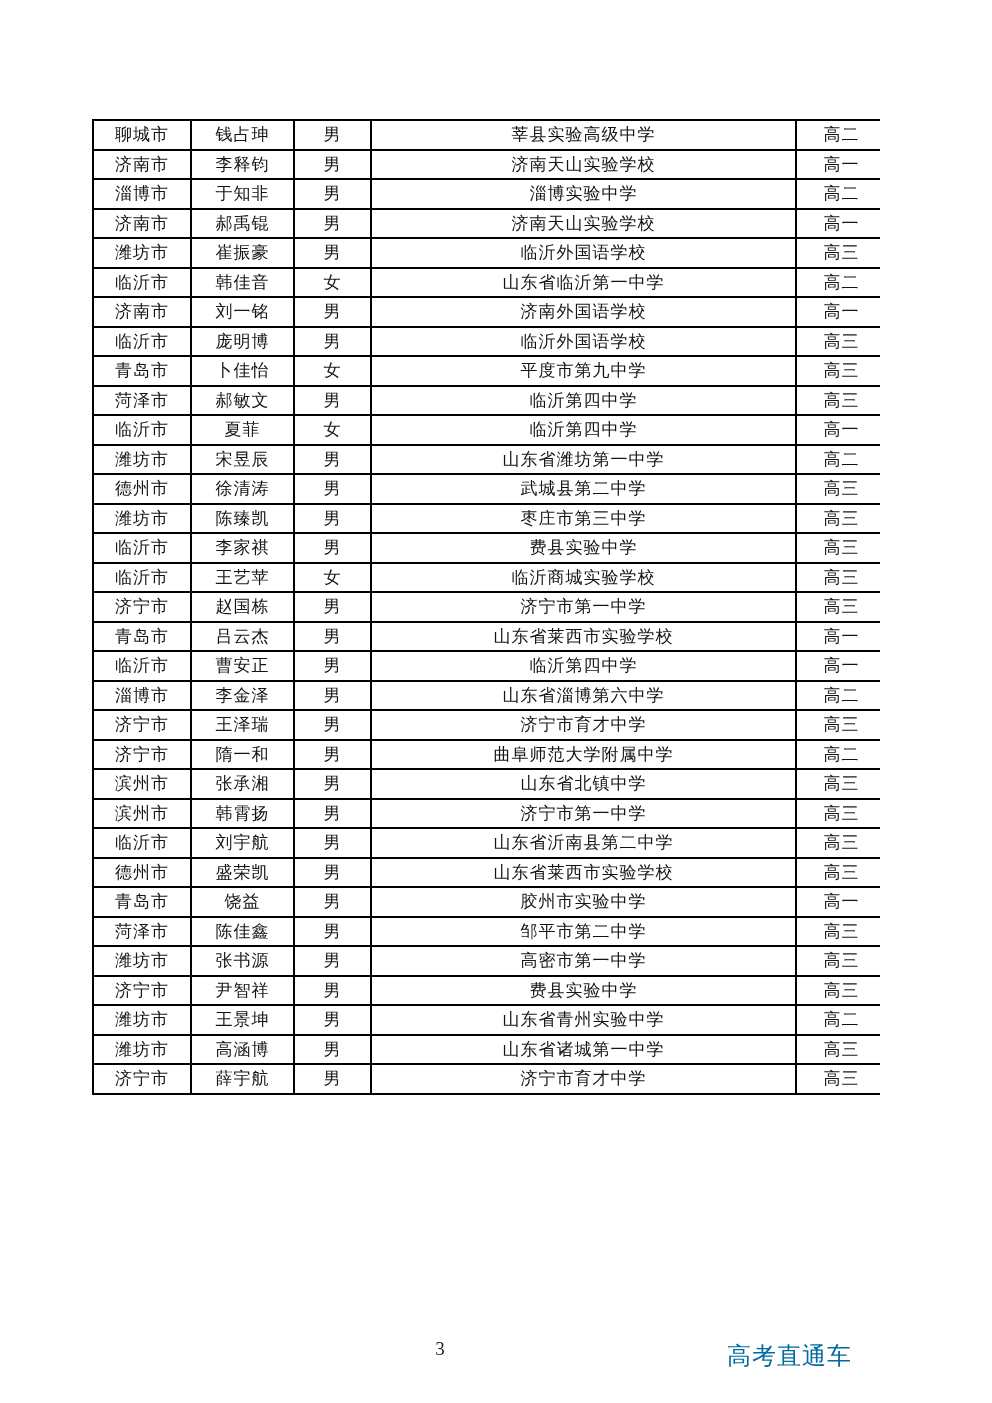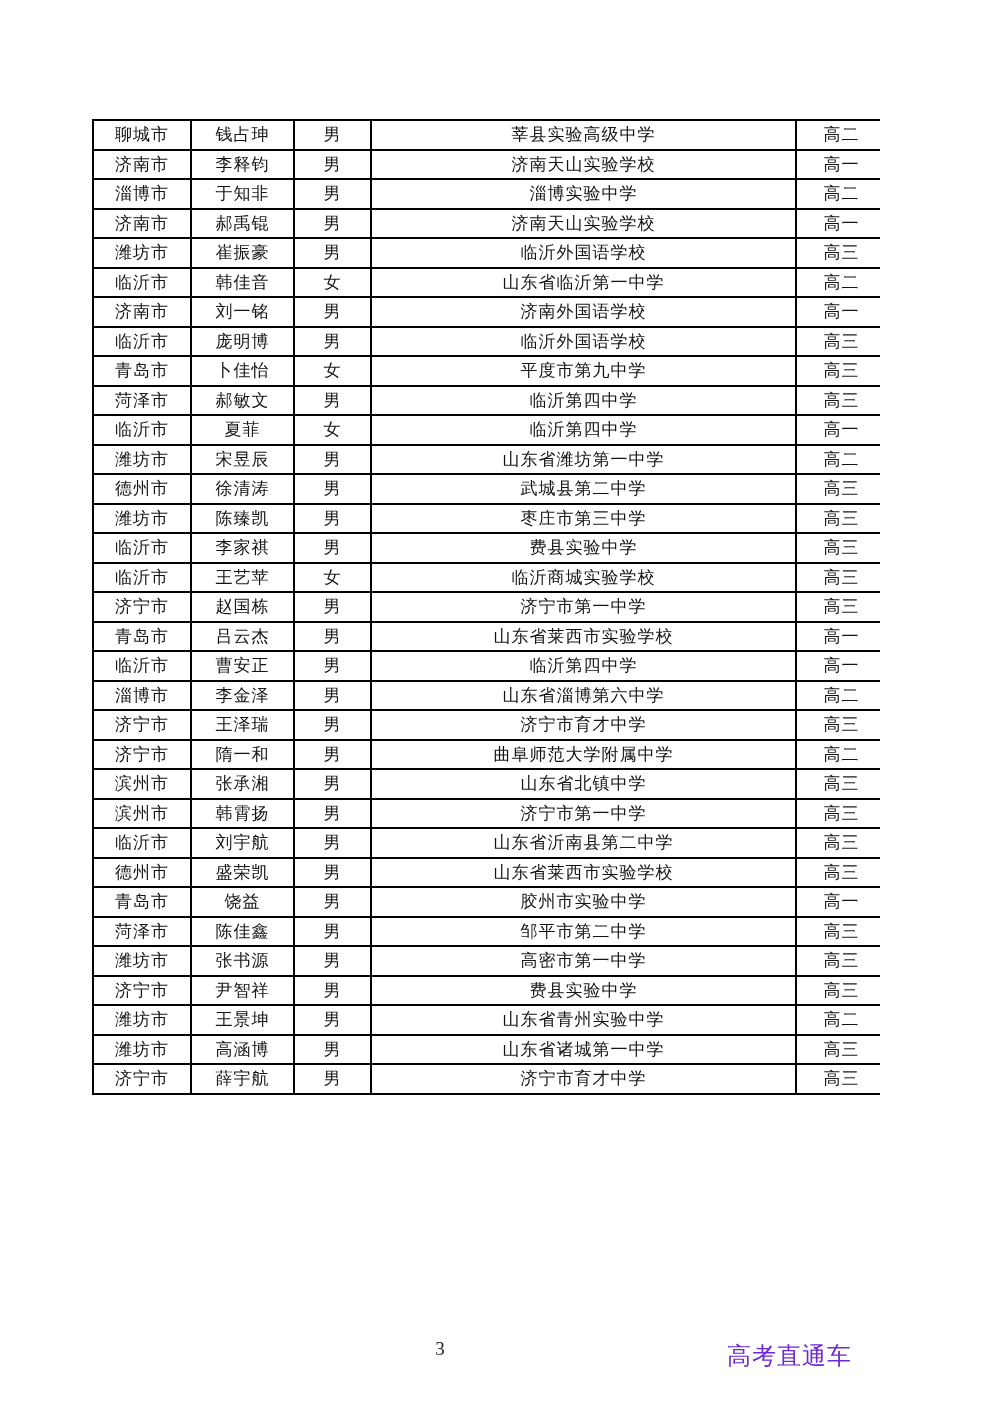--- a/index.html
+++ b/index.html
@@ -44,21 +44,21 @@
     text-align: center;
     font-size: 19px;
     color: #222222;
   }
   .footer-watermark {
     position: absolute;
     right: 28px;
     top: 1340px;
     font-size: 24px;
     letter-spacing: 1px;
-    color: #6d28d9;
+    color: #0369a1;
     font-family: "Liberation Sans", "DejaVu Sans", sans-serif;
   }
 </style>
 </head>
 <body>
 
 <div class="page">
 
   <table class="student-table">
     <colgroup id="table-colgroup">

